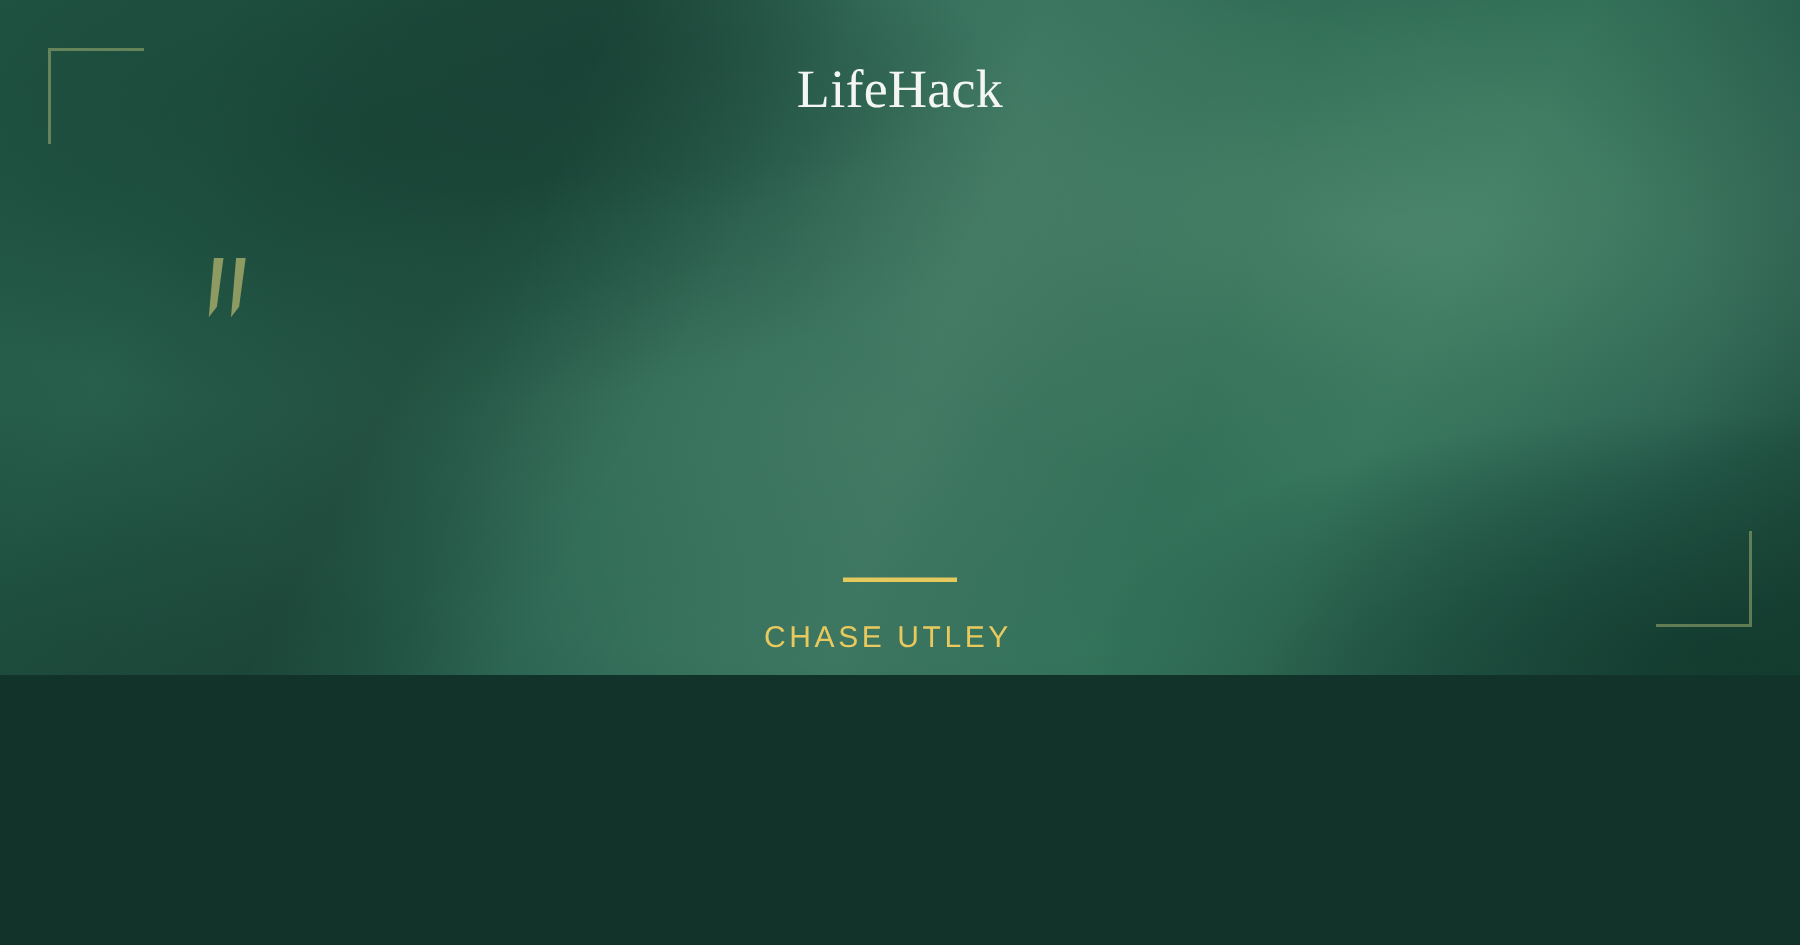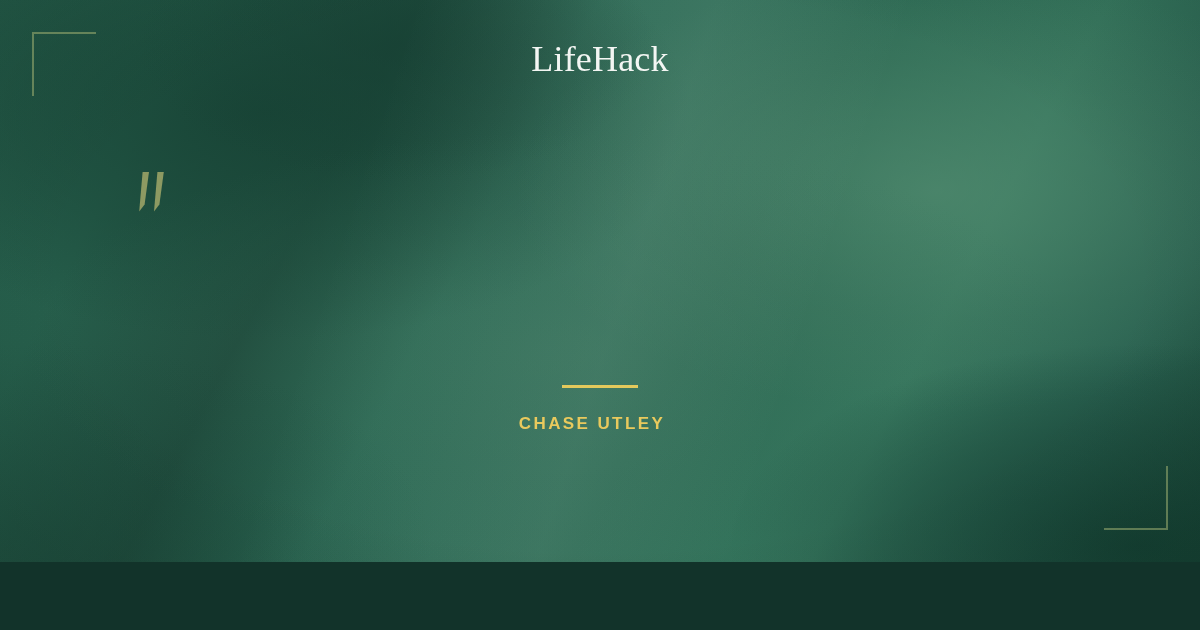--- a/index.html
+++ b/index.html
@@ -4,21 +4,21 @@
 <title>LifeHack Quote Card</title>
 <style>
   html, body {
     margin: 0;
     padding: 0;
     background: #12332a;
   }
   #card {
     position: relative;
     width: 1200px;
-    height: 562px;
+    height: 450px;
     overflow: hidden;
     font-family: "Liberation Sans", sans-serif;
     background-color: #2c6a55;
   }
 
   
   .bg-layer {
     position: absolute;
     inset: 0;
     pointer-events: none;
@@ -158,22 +158,22 @@
     margin-left: -38px;
     background: #e4c95c;
   }
   .attribution {
     position: absolute;
     left: 0;
     right: 16px;
     top: 414px;
     text-align: center;
     font-family: "Liberation Sans", sans-serif;
-    font-size: 17px;
-    font-weight: 700;
+    font-size: 20px;
+    font-weight: 400;
     letter-spacing: 2.4px;
     color: #e9c95d;
   }
 </style>
 </head>
 <body>
 
 <div id="card">
 
   <div class="bg-layer bg-base"></div>

